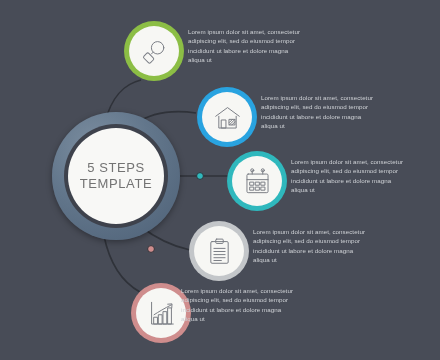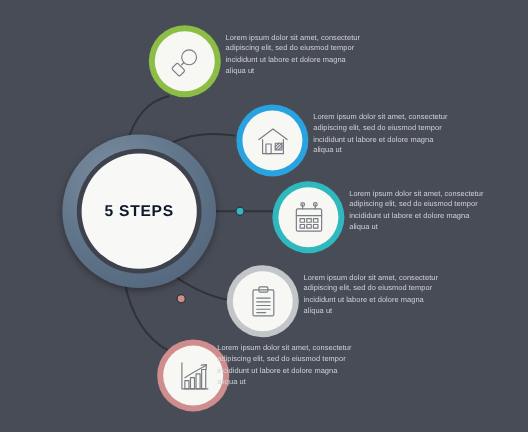--- a/index.html
+++ b/index.html
@@ -56,21 +56,21 @@
     background:#3e424c;
     display:flex;align-items:center;justify-content:center;
   }
   #hub .hub-face{
     width:96px;height:96px;border-radius:50%;
     background:#f8f8f6;
     display:flex;flex-direction:column;align-items:center;justify-content:center;
     text-align:center;
   }
   .hub-l1,.hub-l3{
-    color:#0f172a;font-weight:bold;font-size:13px;letter-spacing:.6px;line-height:16px;
+    color:#737373;font-weight:normal;font-size:13px;letter-spacing:.6px;line-height:16px;
   }
   .hub-l2{
     color:#64b6e8;font-weight:bold;font-size:13px;letter-spacing:.2px;line-height:16px;
   }
 </style>
 </head>
 <body>
 
 <div id="stage">
 
@@ -191,17 +191,18 @@
     </div>
     <div class="txt" style="left:181px;top:286px;">
       <p>Lorem ipsum dolor sit amet, consectetur adipiscing elit, sed do eiusmod tempor incididunt ut labore et dolore magna aliqua ut</p>
     </div>
   </div>
 
   <div id="hub">
     <div class="hub-ring">
       <div class="hub-face">
         <div class="hub-l1">5 STEPS</div>
+        <div class="hub-l3">TEMPLATE</div>
       </div>
     </div>
   </div>
 
 </div>
 
 </body></html>

